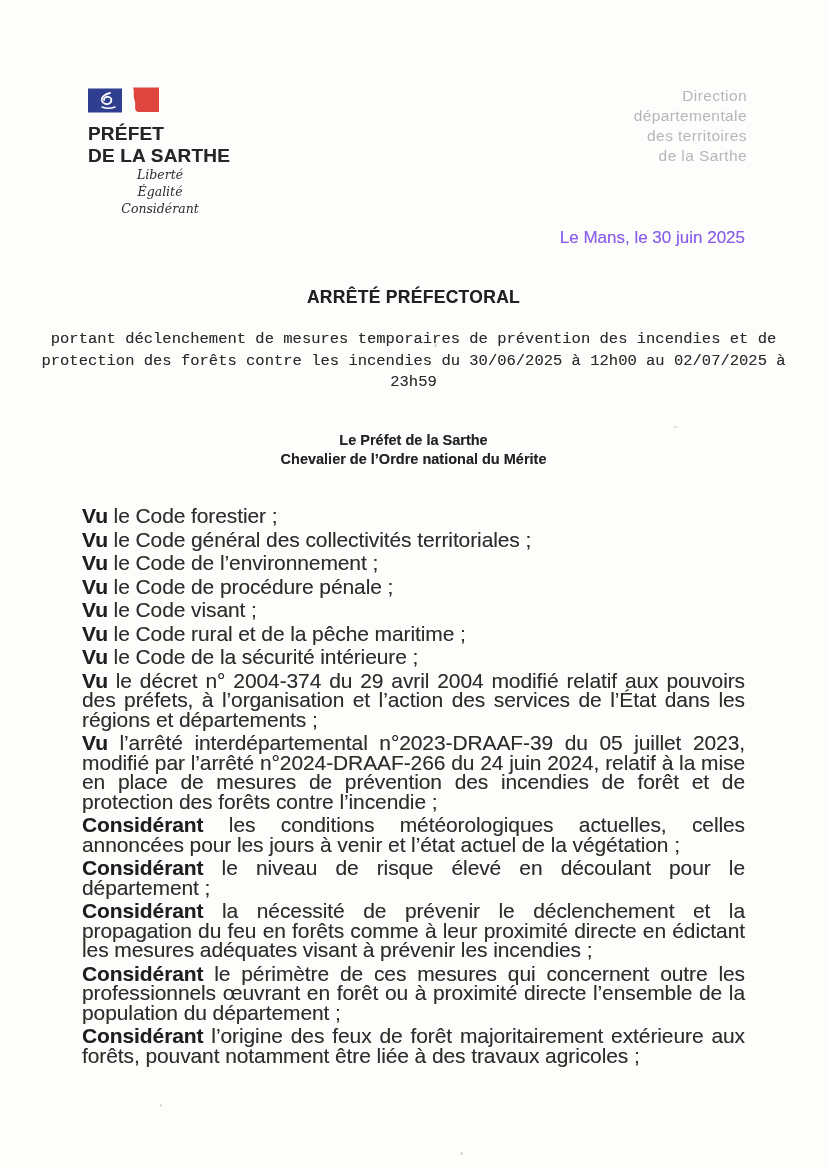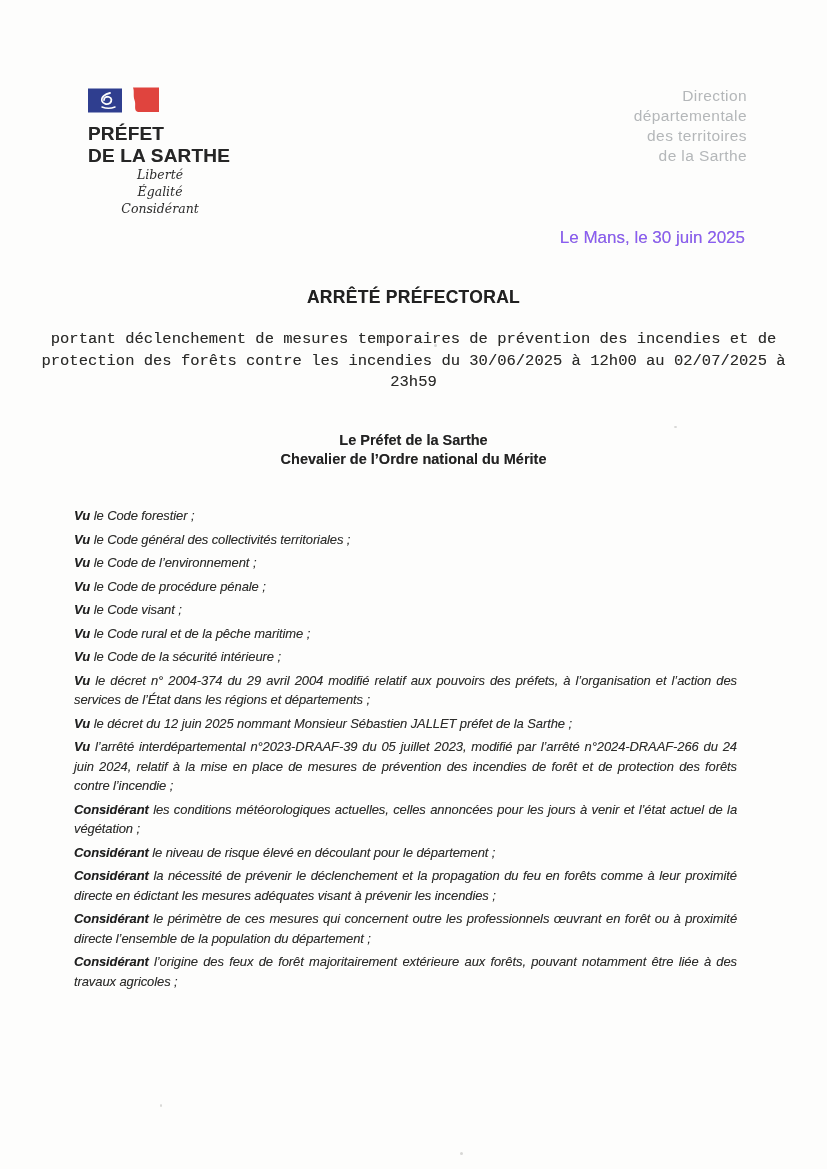--- a/index.html
+++ b/index.html
@@ -87,28 +87,27 @@
     text-align: center;
     font-weight: 700;
     font-size: 14.5px;
     line-height: 19px;
     color: #232323;
     text-shadow: 0 0 0.35px rgba(40,40,40,0.45);
   }
   .body {
     position: absolute;
     top: 506px;
-    left: 74px;
+    left: 82px;
     width: 663px;
-    font-size: 13px;
+    font-size: 21px;
     line-height: 19.5px;
     letter-spacing: -0.1px;
     color: #2d2d2b;
     text-shadow: 0 0 0.35px rgba(55,55,55,0.4);
-    font-style: italic;
   }
   .body p { margin: 0 0 4px 0; text-align: justify; }
   .body b { font-weight: 700; color: #1e1e1e; }
   
   .speck {
     position: absolute;
     border-radius: 50%;
     background: #d7d7d5;
   }
 </style>
@@ -159,21 +158,20 @@
 
   <div class="body">
     <p><b>Vu</b> <span>le Code forestier ;</span></p>
     <p><b>Vu</b> <span>le Code général des collectivités territoriales ;</span></p>
     <p><b>Vu</b> <span>le Code de l’environnement ;</span></p>
     <p><b>Vu</b> <span>le Code de procédure pénale ;</span></p>
     <p><b>Vu</b> <span>le Code visant ;</span></p>
     <p><b>Vu</b> <span>le Code rural et de la pêche maritime ;</span></p>
     <p><b>Vu</b> <span>le Code de la sécurité intérieure ;</span></p>
     <p><b>Vu</b> <span>le décret n° 2004-374 du 29 avril 2004 modifié relatif aux pouvoirs des préfets, à l’organisation et l’action des services de l’État dans les régions et départements ;</span></p>
-    <p><b>Vu</b> <span>le décret du 12 juin 2025 nommant Monsieur Sébastien JALLET préfet de la Sarthe ;</span></p>
     <p><b>Vu</b> <span>l’arrêté interdépartemental n°2023-DRAAF-39 du 05 juillet 2023, modifié par l’arrêté n°2024-DRAAF-266 du 24 juin 2024, relatif à la mise en place de mesures de prévention des incendies de forêt et de protection des forêts contre l’incendie ;</span></p>
     <p><b>Considérant</b> <span>les conditions météorologiques actuelles, celles annoncées pour les jours à venir et l’état actuel de la végétation ;</span></p>
     <p><b>Considérant</b> <span>le niveau de risque élevé en découlant pour le département ;</span></p>
     <p><b>Considérant</b> <span>la nécessité de prévenir le déclenchement et la propagation du feu en forêts comme à leur proximité directe en édictant les mesures adéquates visant à prévenir les incendies ;</span></p>
     <p><b>Considérant</b> <span>le périmètre de ces mesures qui concernent outre les professionnels œuvrant en forêt ou à proximité directe l’ensemble de la population du département ;</span></p>
     <p><b>Considérant</b> <span>l’origine des feux de forêt majoritairement extérieure aux forêts, pouvant notamment être liée à des travaux agricoles ;</span></p>
   </div>
 
   <div class="speck" style="left:434px; top:344px; width:3px; height:3px;"></div>
   <div class="speck" style="left:674px; top:426px; width:3px; height:2px;"></div>

